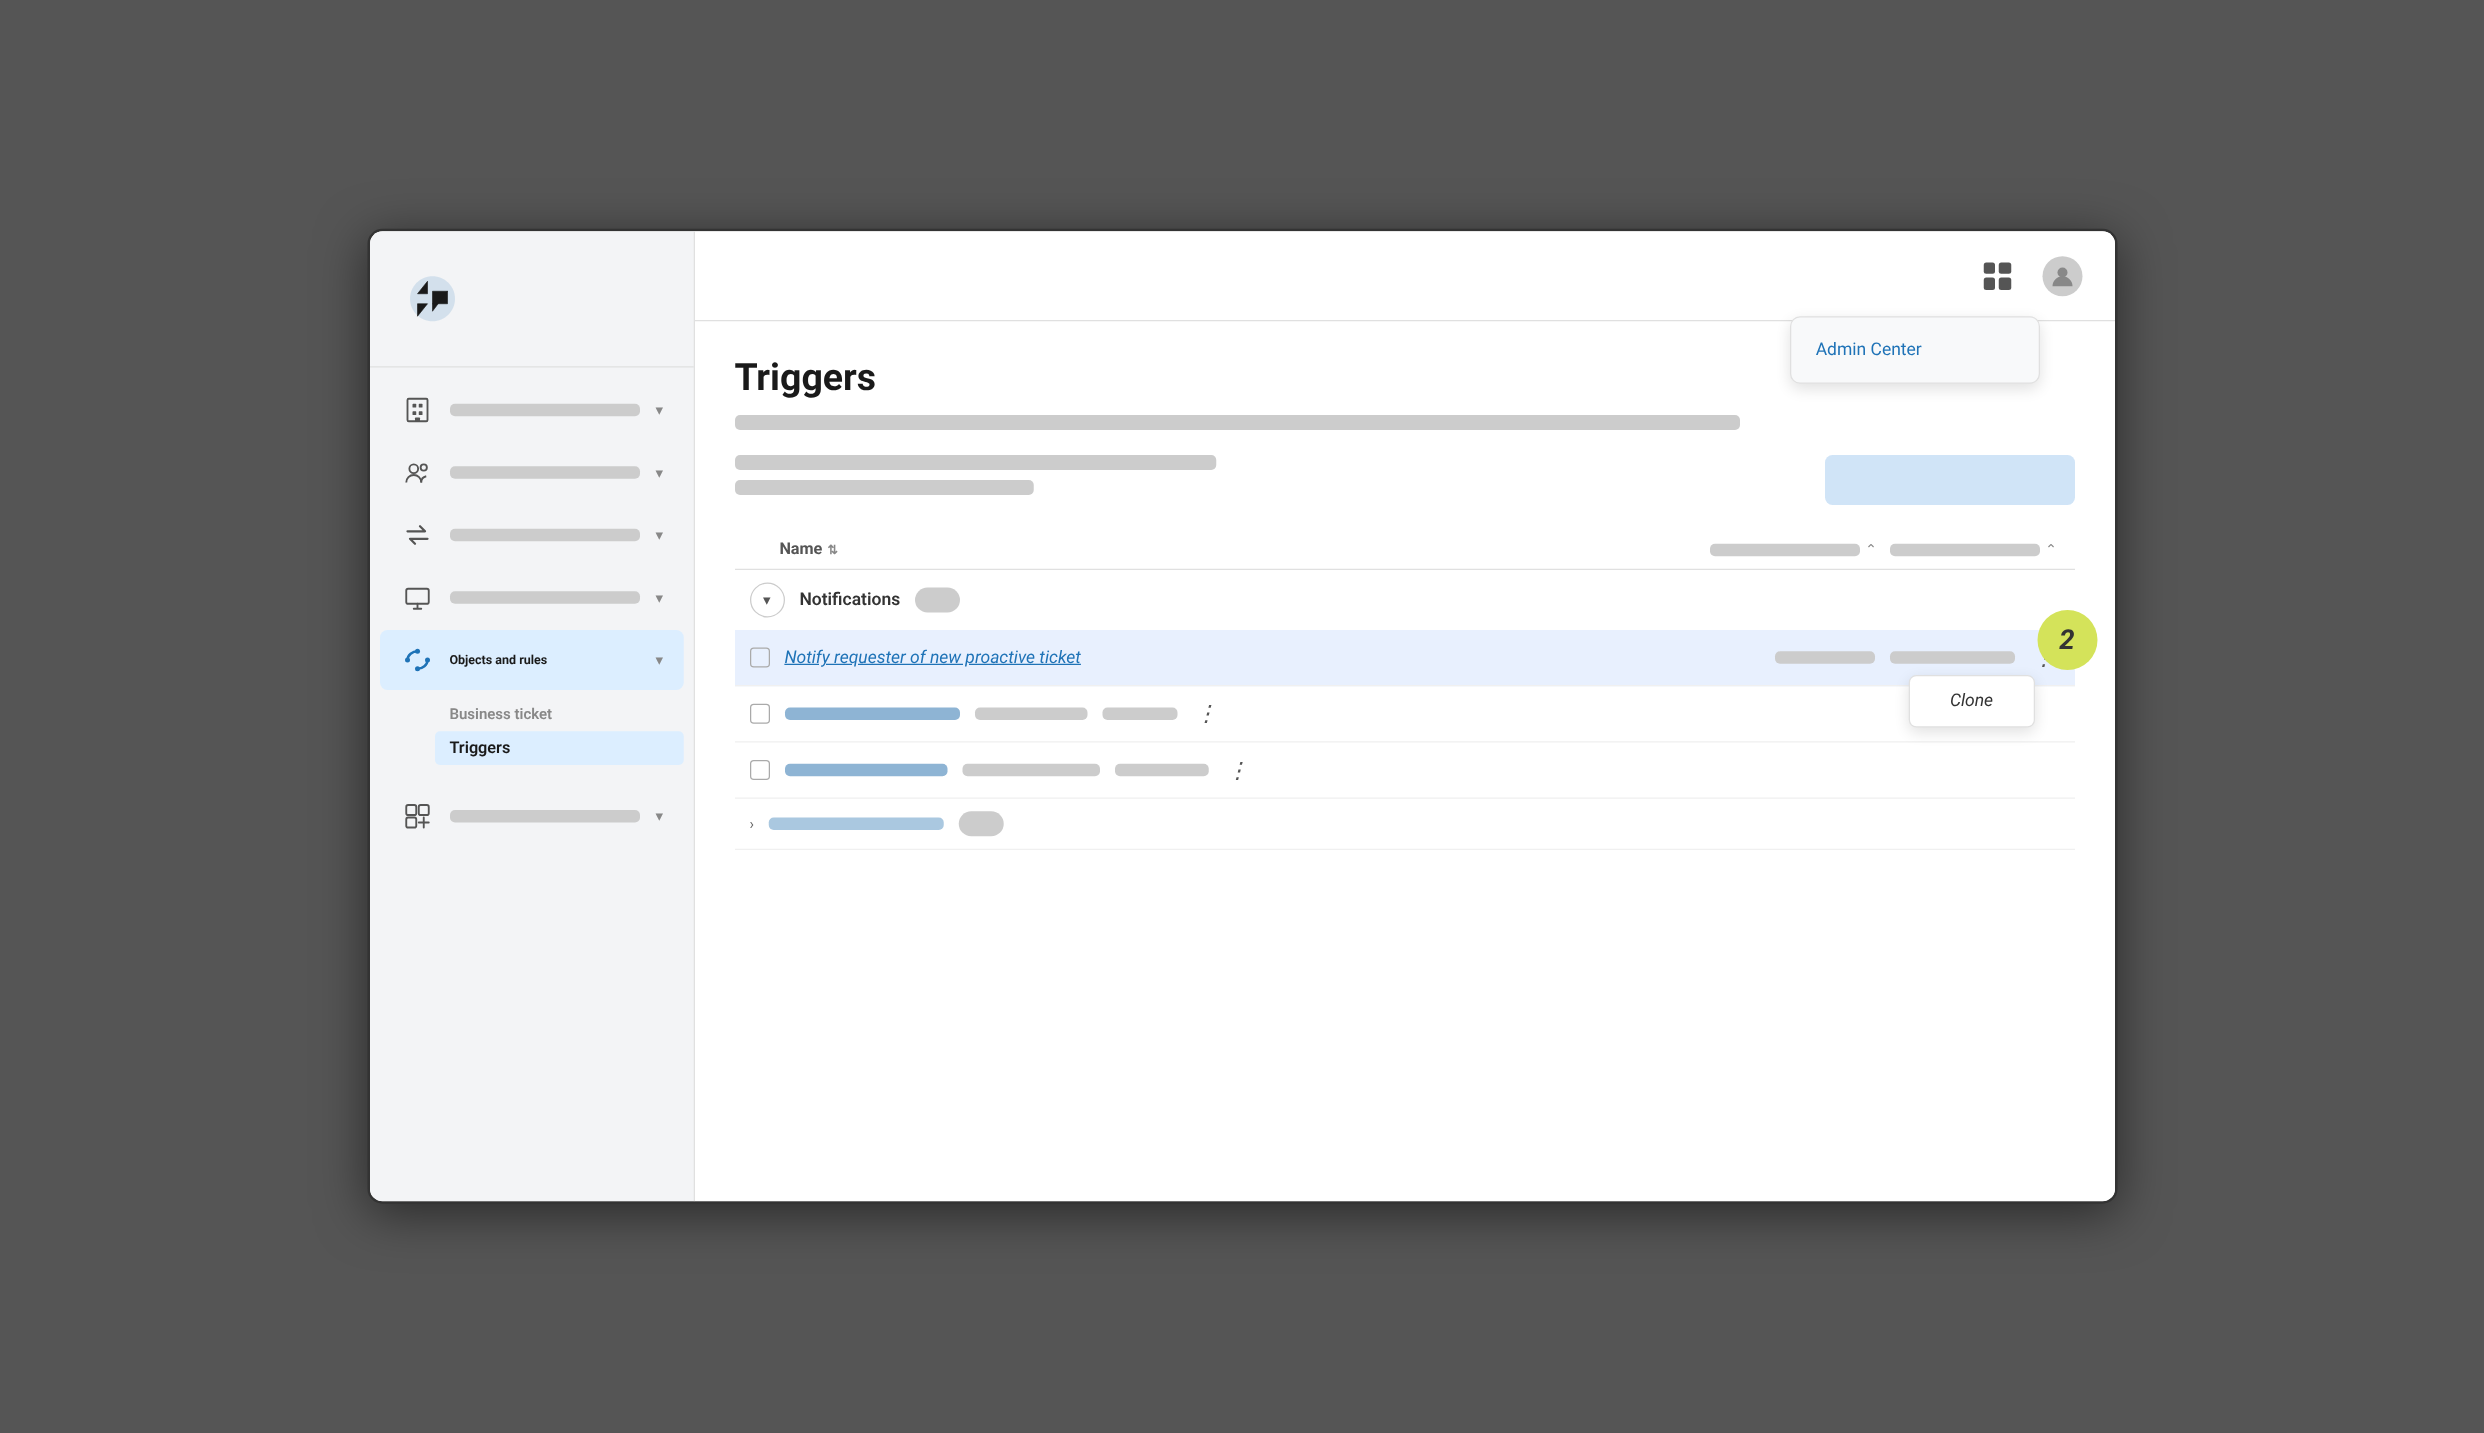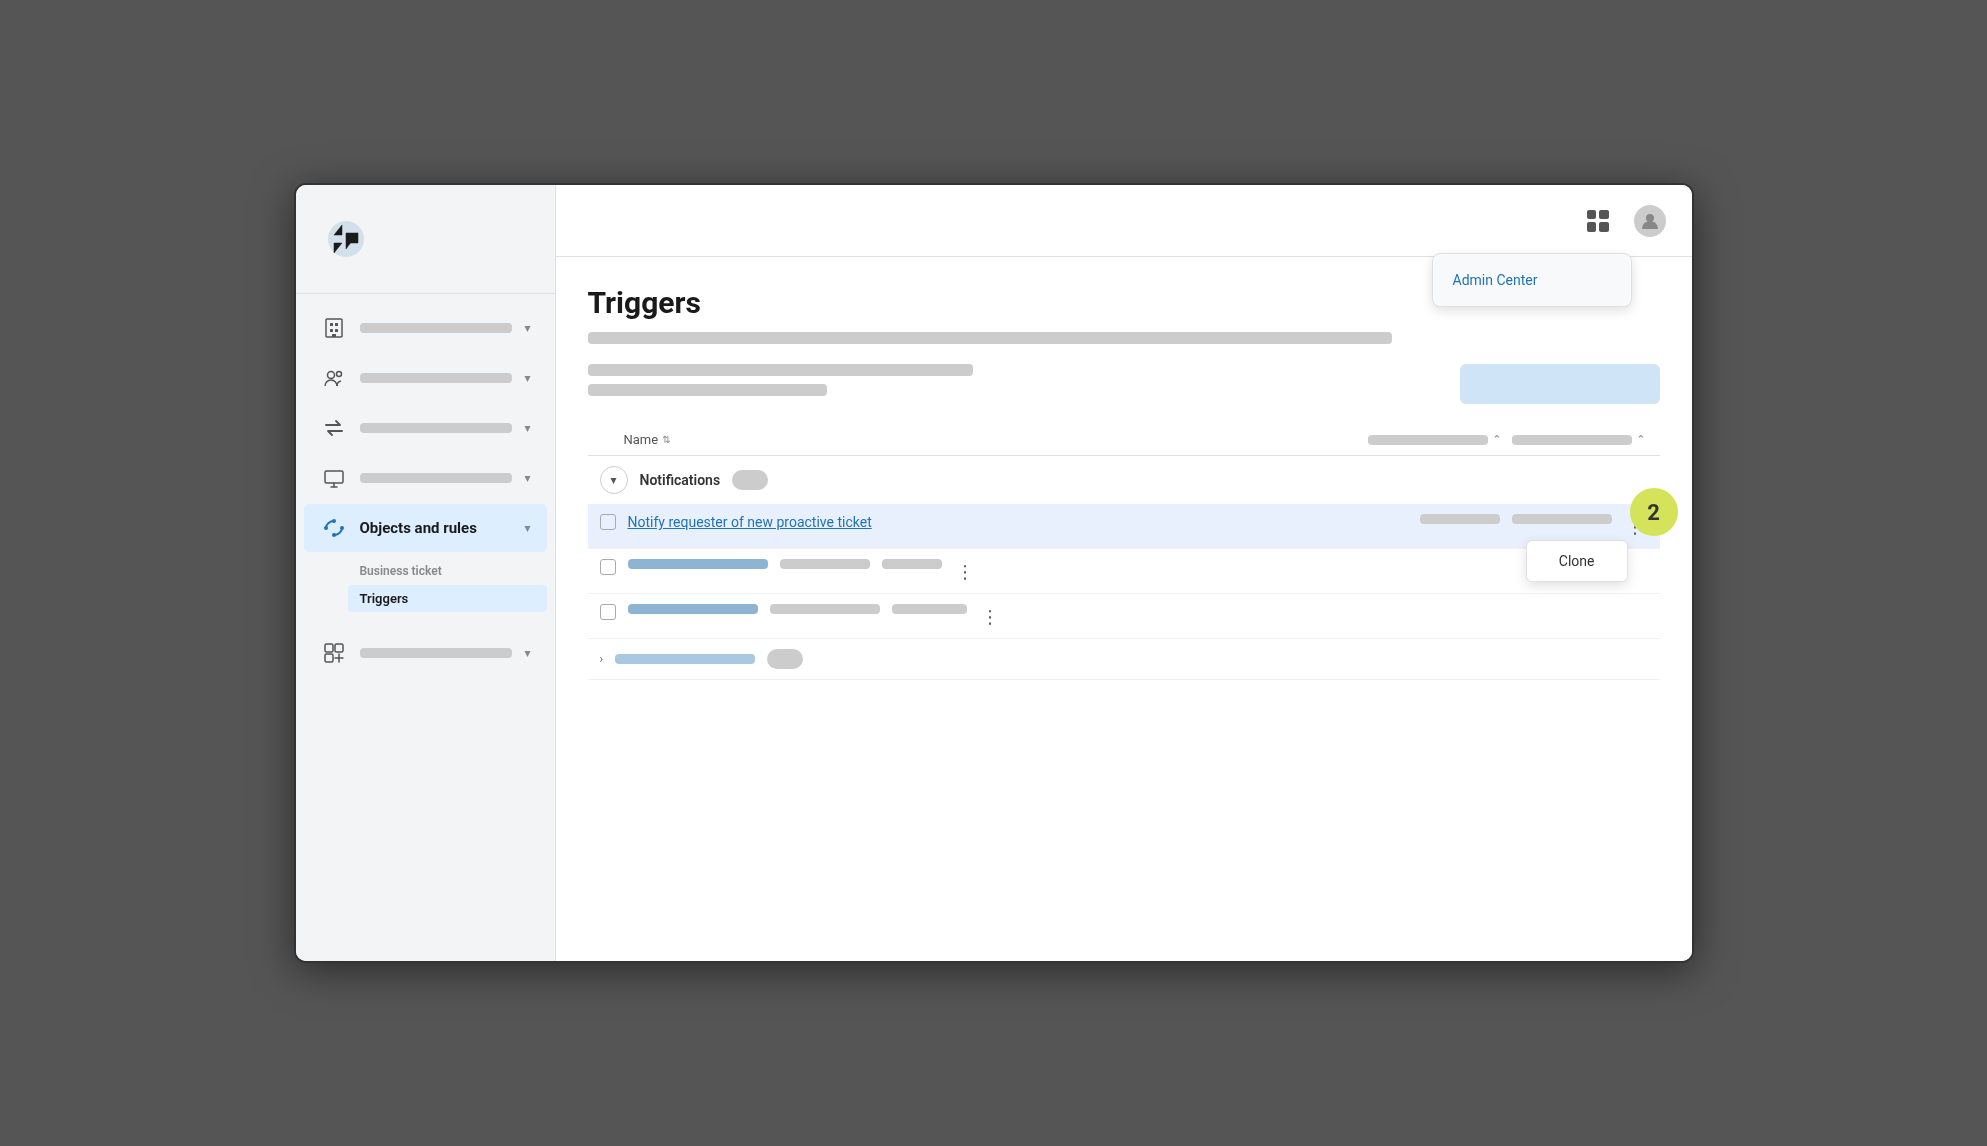--- a/index.html
+++ b/index.html
@@ -76,21 +76,21 @@
       color: #1f73b7;
     }
     .nav-label-bar {
       flex: 1;
       height: 10px;
       background: #ccc;
       border-radius: 4px;
     }
     .nav-item.active .nav-label {
       font-weight: 700;
-      font-size: 15px;
+      font-size: 10px;
       color: #1a1a1a;
     }
     .nav-label {
       font-size: 14px;
       color: #333;
       flex: 1;
     }
     .nav-chevron {
       color: #888;
       font-size: 12px;
@@ -278,21 +278,21 @@
       align-items: center;
       padding: 8px 12px;
       border-bottom: 1px solid #e0e0e0;
       gap: 8px;
     }
     .col-name {
       display: flex;
       align-items: center;
       gap: 4px;
       font-size: 13px;
-      font-weight: 400;
+      font-weight: 700;
       color: #555;
       flex: 1;
     }
     .col-sort {
       color: #888;
       font-size: 10px;
     }
     .col-placeholder {
       height: 10px;
       background: #ccc;
@@ -337,24 +337,25 @@
     .toggle-pill {
       width: 36px;
       height: 20px;
       background: #ccc;
       border-radius: 10px;
     }
 
     
     .table-row {
       display: flex;
-      align-items: flex-start;
+      align-items: center;
       padding: 10px 12px;
       border-bottom: 1px solid #f0f0f0;
       gap: 12px;
+      font-style: italic;
     }
     .table-row.highlighted {
       background: #e8f0fe;
     }
     .row-checkbox {
       width: 16px;
       height: 16px;
       border: 1px solid #aaa;
       border-radius: 3px;
       flex-shrink: 0;

